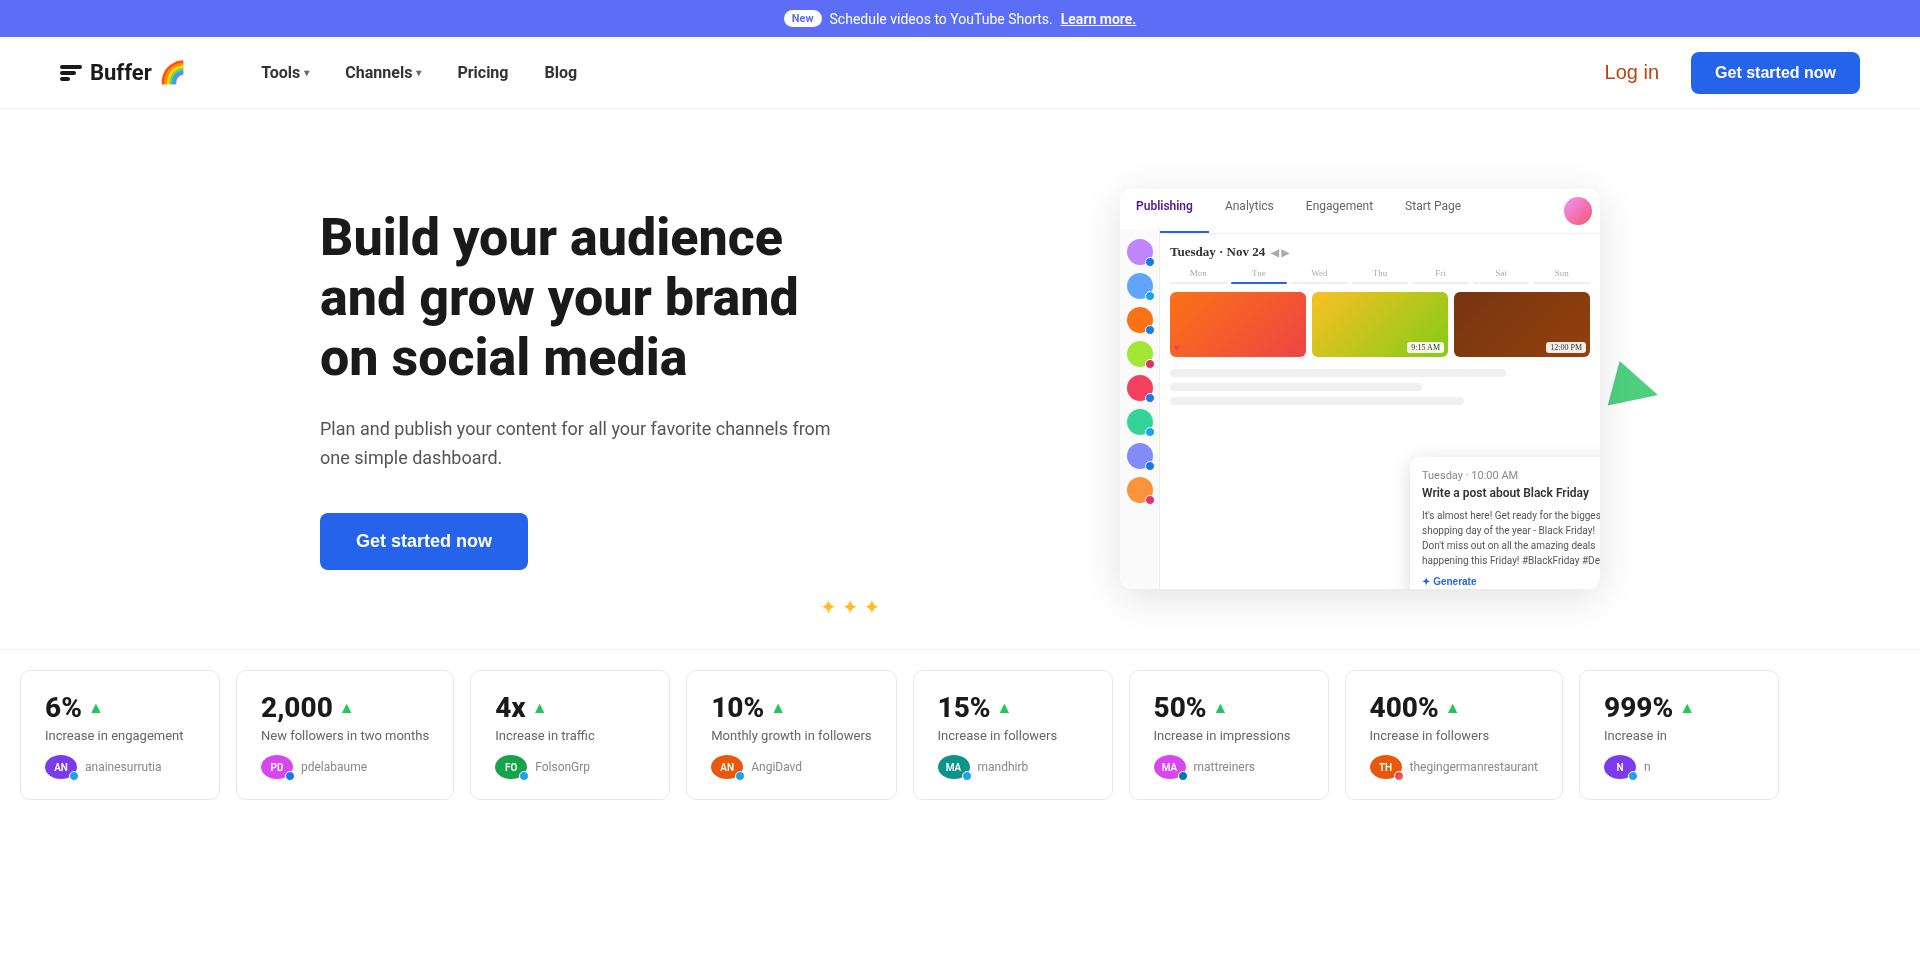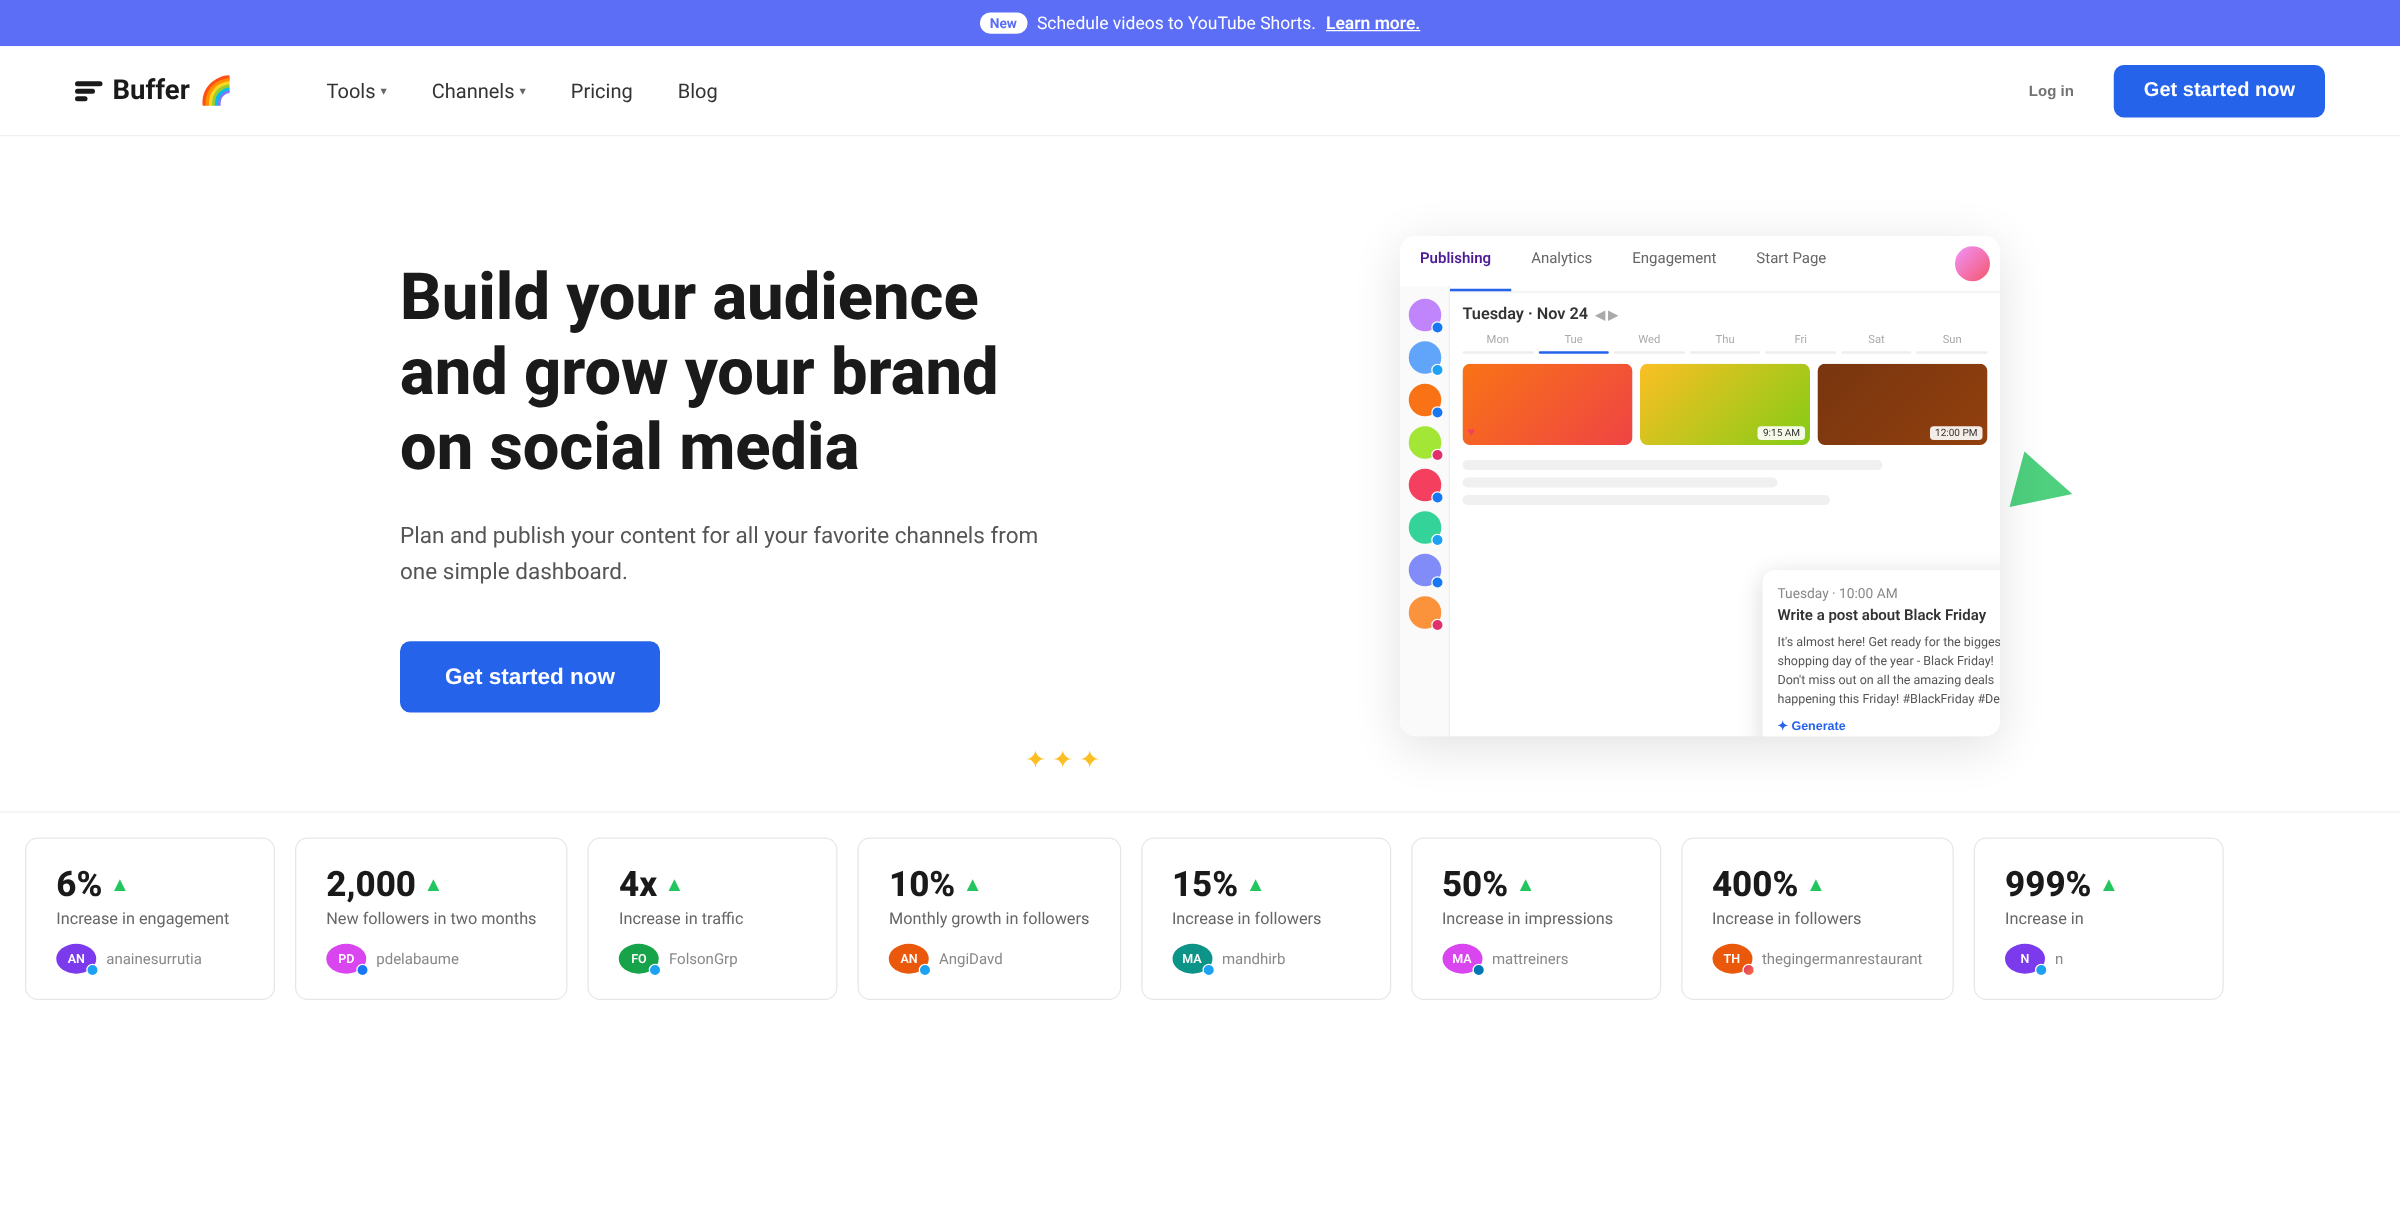--- a/index.html
+++ b/index.html
@@ -73,35 +73,35 @@
     .nav-item {
       display: flex;
       align-items: center;
       gap: 4px;
       padding: 8px 14px;
       font-size: 16px;
       color: #333;
       cursor: pointer;
       border-radius: 6px;
       text-decoration: none;
-      font-weight: 400;
+      font-weight: 700;
     }
     .nav-chevron {
       font-size: 10px;
       color: #666;
     }
     .navbar-actions {
       display: flex;
       align-items: center;
       gap: 16px;
     }
     .btn-login {
-      font-size: 12px;
-      color: #737373;
-      font-weight: 700;
+      font-size: 20px;
+      color: #c2410c;
+      font-weight: 400;
       cursor: pointer;
       padding: 8px 16px;
       border: none;
       background: none;
       border-radius: 6px;
     }
     .btn-cta {
       background: #2563eb;
       color: #fff;
       font-size: 16px;
@@ -224,20 +224,21 @@
       height: 10px;
       border-radius: 50%;
       background: #1877f2;
       border: 1.5px solid #fff;
     }
     .sidebar-avatar .badge.twitter { background: #1da1f2; }
     .sidebar-avatar .badge.instagram { background: #e1306c; }
     .dashboard-content {
       margin-left: 40px;
       padding: 10px 10px;
+      font-family: Liberation Serif, serif;
     }
     .date-header {
       font-size: 13px;
       font-weight: 600;
       color: #333;
       margin-bottom: 8px;
       display: flex;
       align-items: center;
       gap: 6px;
     }

